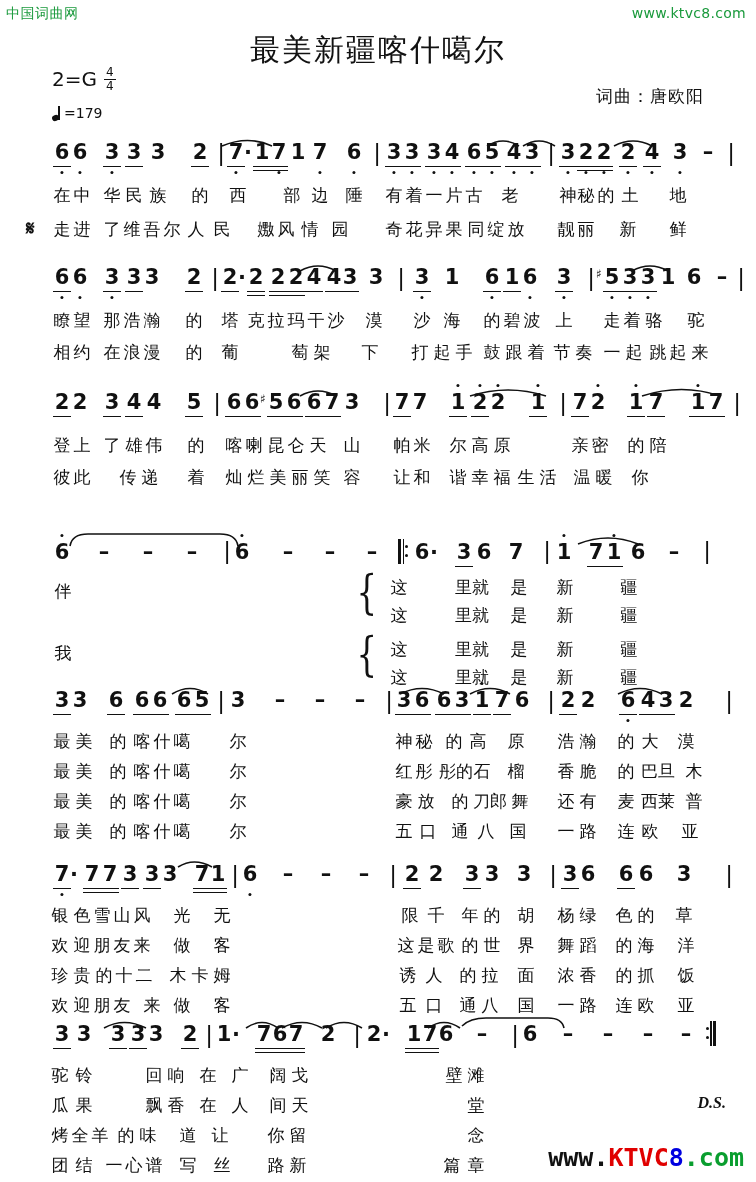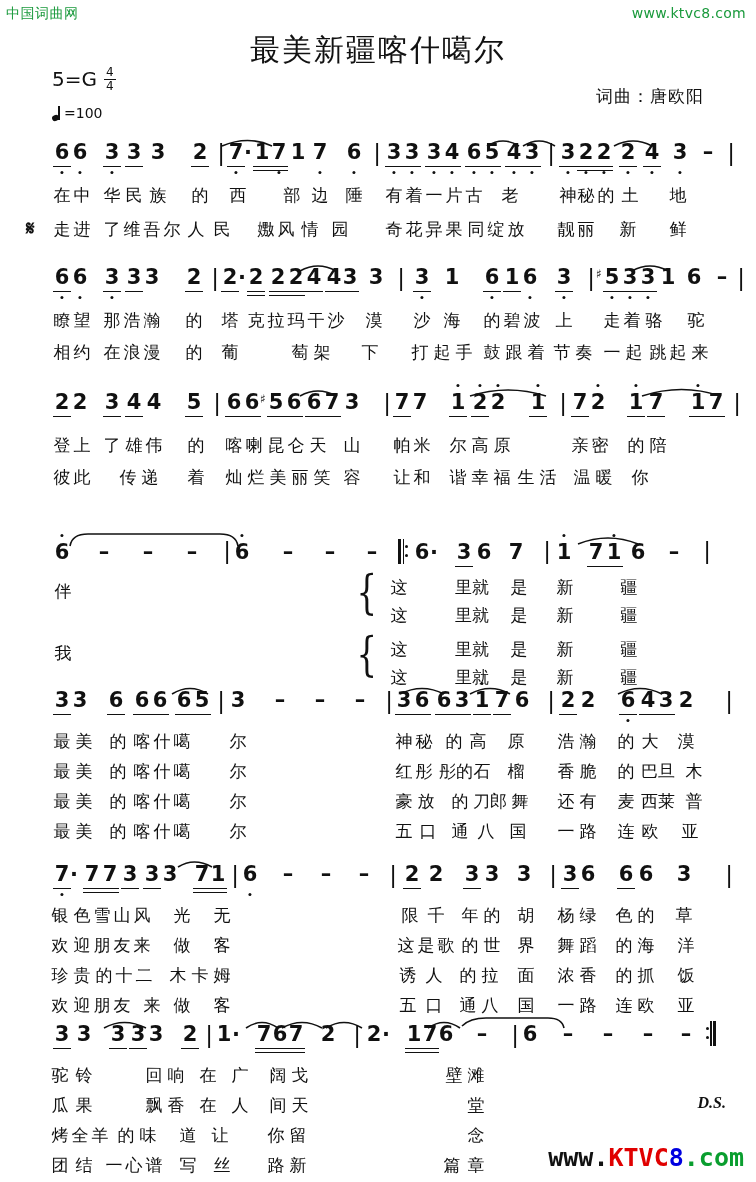--- a/index.html
+++ b/index.html
@@ -162,30 +162,30 @@
 </style>
 </head>
 <body>
 
 <div class="wm-left">中国词曲网</div>
 <div class="wm-right">www.ktvc8.com</div>
 
 <div class="title">最美新疆喀什噶尔</div>
 
 <div class="keysig">
-  <span>5=G</span>
+  <span>2=G</span>
   <span class="frac">
     <span class="num">4</span>
     <span class="den">4</span>
   </span>
 </div>
 
 <div class="tempo">
   <span class="qnote"></span>
-  <span>=100</span>
+  <span>=179</span>
 </div>
 
 <div class="composer">词曲：唐欧阳</div>
 
 <div class="system" style="top:140px;">
   <div class="noterow">
     <svg class="slurlayer" viewBox="0 0 756 40">
       <path d="M222,6 Q248,-5 272,6" fill="none" stroke="#111" stroke-width="1.6"></path>
       <path d="M487,6 Q503,-4 519,6" fill="none" stroke="#111" stroke-width="1.6"></path>
       <path d="M523,6 Q539,-4 555,6" fill="none" stroke="#111" stroke-width="1.6"></path>

